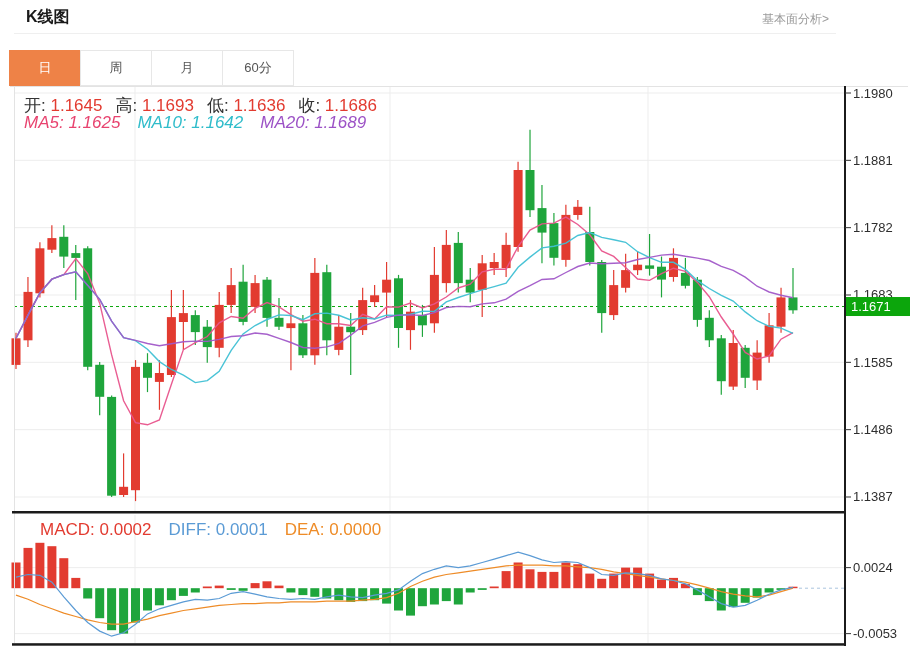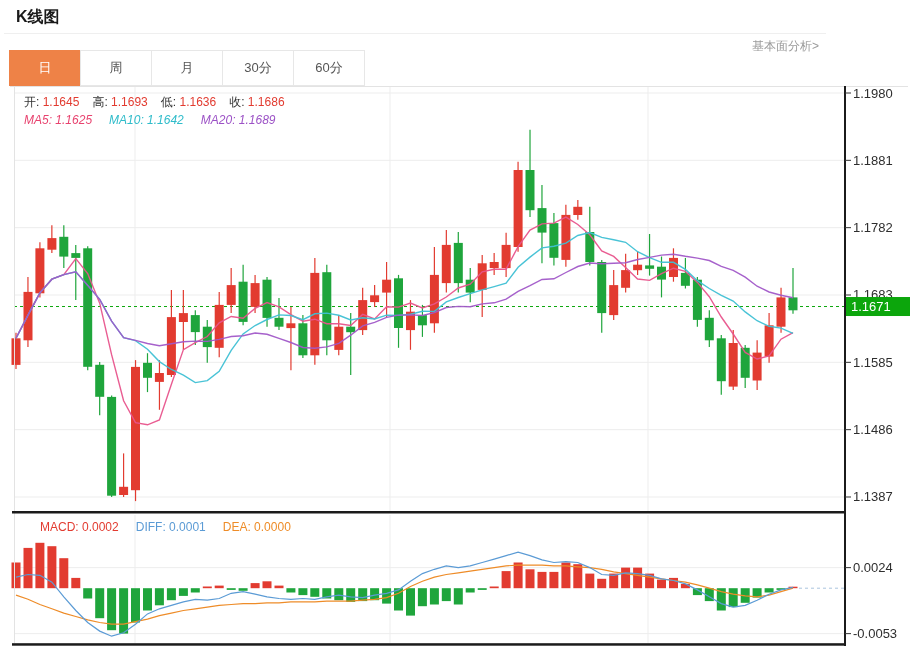--- a/index.html
+++ b/index.html
@@ -1,26 +1,26 @@
 <!DOCTYPE html>
 <html><head>
 <meta charset="utf-8">
 <style>
   html,body{margin:0;padding:0;background:#fff;overflow:hidden;}
   body{width:918px;height:647px;position:relative;
        font-family:"Liberation Sans","DejaVu Sans",sans-serif;}
-  .header{position:absolute;left:4px;top:0;width:822px;height:33px;
+  .header{position:absolute;left:14px;top:0;width:822px;height:33px;
           border-bottom:1px solid #efefef;background:#fff;z-index:4;text-align:right;}
   .title{position:absolute;left:12px;top:7px;font-size:16px;font-weight:bold;color:#1a1a1a;}
-  .hlink{position:absolute;right:7px;top:11px;font-size:12px;color:#9a9a9a;text-decoration:none;cursor:pointer;margin-top:27px;}
+  .hlink{position:absolute;right:7px;top:11px;font-size:12px;color:#9a9a9a;text-decoration:none;cursor:pointer;}
   .tabs{position:absolute;left:10px;top:50px;display:flex;z-index:4;}
   .tab{width:70px;height:34px;line-height:34px;text-align:center;font-size:13px;color:#555;
        background:#fff;border:1px solid #e7e7e7;margin-left:-1px;cursor:pointer;box-sizing:content-box;}
   .tab.active{background:#ee8247;border-color:#ee8247;color:#fff;}
-  .legend{position:absolute;z-index:3;font-size:12px;white-space:nowrap;pointer-events:none;}
+  .legend{position:absolute;z-index:3;font-size:17px;white-space:nowrap;pointer-events:none;}
   .legend .li{margin-right:13px;}
   .legend .lbl{color:#333;}
   #ohlc-legend{left:24px;top:94px;}
   #ma-legend{left:24px;top:113px;font-style:italic;}
   #ma-legend .li,#macd-legend .li{margin-right:17px;}
   #macd-legend{left:40px;top:520px;}
   svg{position:absolute;left:0;top:0;z-index:1;}
   svg text{font-family:"Liberation Sans","DejaVu Sans",sans-serif;}
 </style>
 </head>
@@ -28,21 +28,20 @@
 
 <div class="header">
   <span class="title">K线图</span>
   <a class="hlink">基本面分析&gt;</a>
 </div>
 
 <div class="tabs" id="tabs">
     <div class="tab active">日</div>
     <div class="tab">周</div>
     <div class="tab">月</div>
-    <div class="tab">30分</div>
     <div class="tab">60分</div>
   </div>
 
 <div class="legend" id="ohlc-legend"><span class="li"><span class="lbl">开:</span><span style="color: rgb(226, 59, 48);"> 1.1645</span></span><span class="li"><span class="lbl">高:</span><span style="color: rgb(226, 59, 48);"> 1.1693</span></span><span class="li"><span class="lbl">低:</span><span style="color: rgb(226, 59, 48);"> 1.1636</span></span><span class="li"><span class="lbl">收:</span><span style="color: rgb(226, 59, 48);"> 1.1686</span></span></div>
 <div class="legend" id="ma-legend"><span class="li"><span class="lbl" style="color: rgb(232, 67, 111);">MA5:</span><span style="color: rgb(232, 67, 111);"> 1.1625</span></span><span class="li"><span class="lbl" style="color: rgb(47, 188, 202);">MA10:</span><span style="color: rgb(47, 188, 202);"> 1.1642</span></span><span class="li"><span class="lbl" style="color: rgb(156, 82, 198);">MA20:</span><span style="color: rgb(156, 82, 198);"> 1.1689</span></span></div>
 <div class="legend" id="macd-legend"><span class="li"><span class="lbl" style="color: rgb(226, 59, 48);">MACD:</span><span style="color: rgb(226, 59, 48);"> 0.0002</span></span><span class="li"><span class="lbl" style="color: rgb(91, 155, 213);">DIFF:</span><span style="color: rgb(91, 155, 213);"> 0.0001</span></span><span class="li"><span class="lbl" style="color: rgb(238, 140, 40);">DEA:</span><span style="color: rgb(238, 140, 40);"> 0.0000</span></span></div>
 
 <svg id="chart-svg" width="918" height="647">
     <line x1="14" y1="93" x2="845" y2="93" stroke="#ededed" stroke-width="1"></line>
     <line x1="14" y1="160.333" x2="845" y2="160.333" stroke="#ededed" stroke-width="1"></line>

